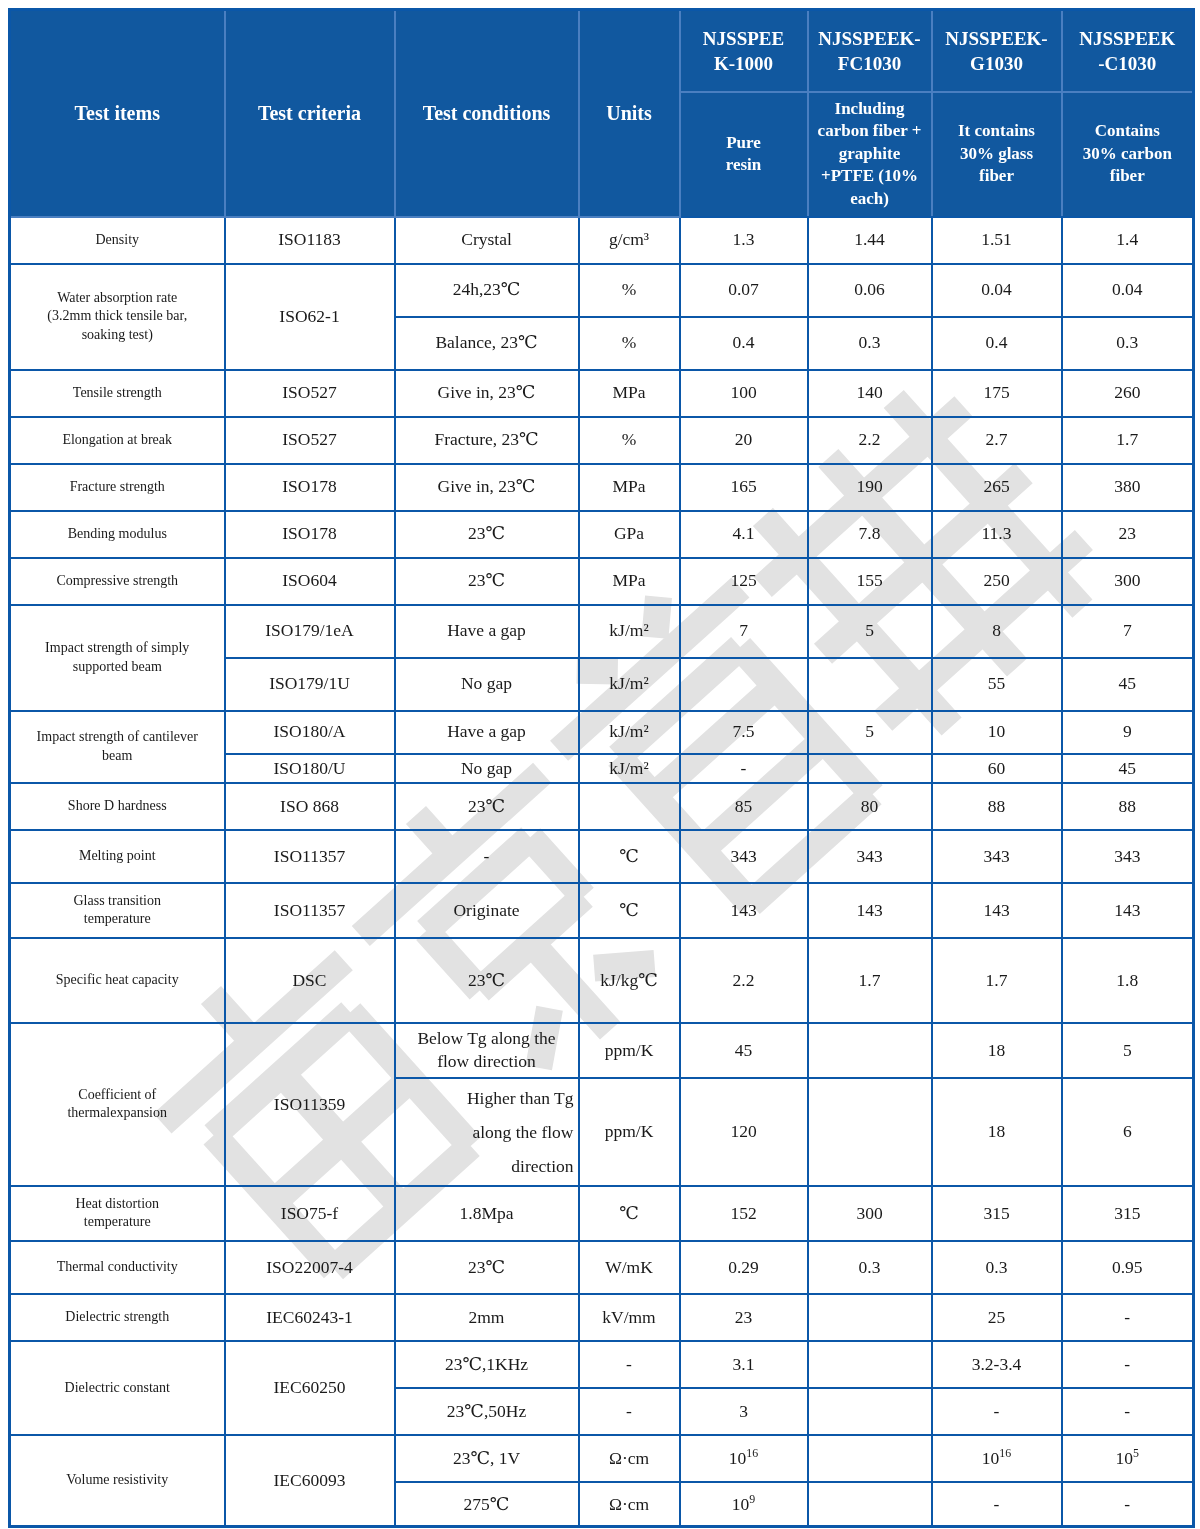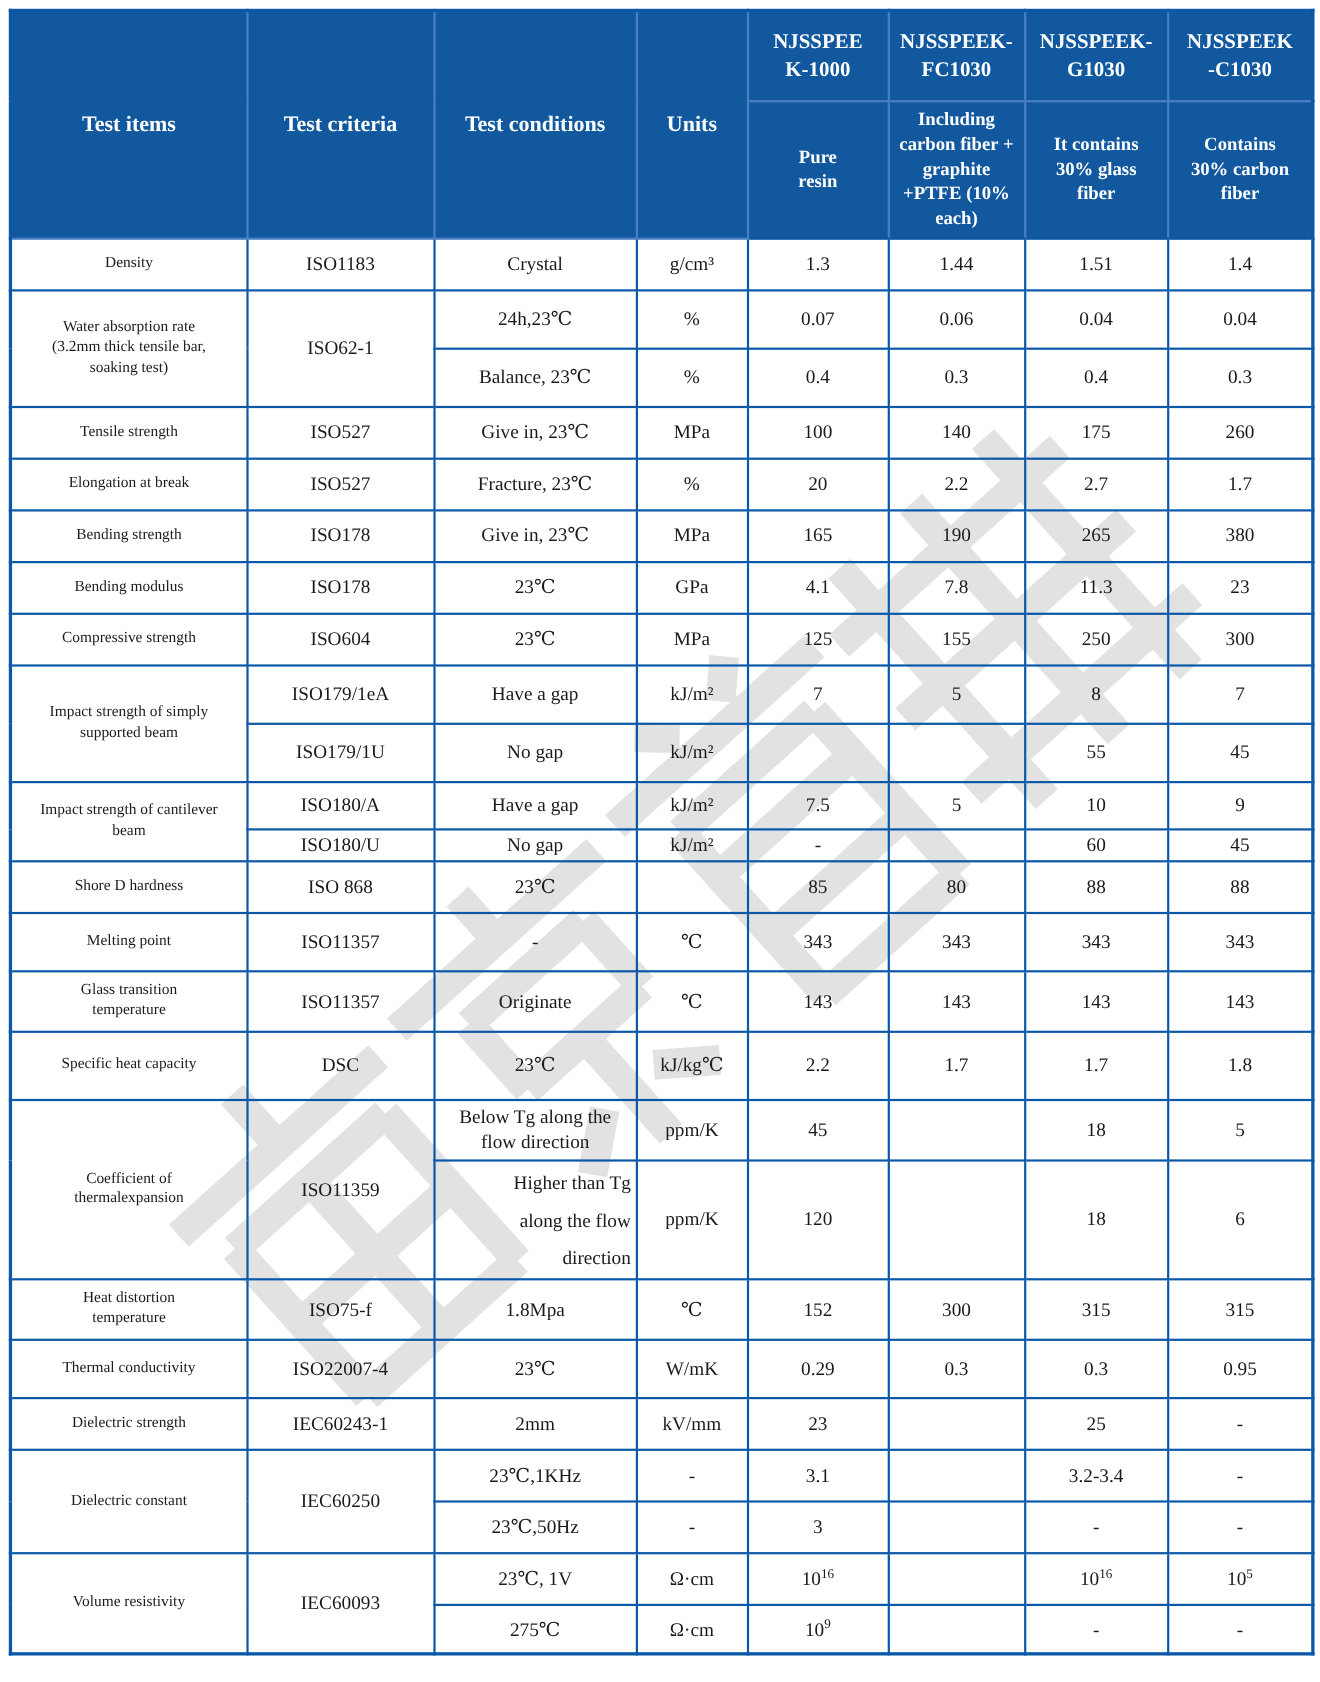--- a/index.html
+++ b/index.html
@@ -34,21 +34,21 @@
   thead .th-col{font-size:20px;}
   thead .th-name{font-size:19px;font-family:Liberation Serif, serif;}
   thead .th-desc{font-size:17px;border-bottom-color:var(--grid_blue);text-align:center;}
   thead tr.rname{height:82px;}
   thead tr.rdesc{height:125px;}
   td.c-item{font-size:14px;}
   td.airy{line-height:1.95;text-align:right;}
   sup{font-size:68%;vertical-align:super;line-height:0;}
   tr.r42{height:27px;} tr.r43{height:43px;} tr.r45{height:45px;}
   tr.r47{height:47px;} tr.r53{height:53px;} tr.r55{height:55px;}
-  tr.r85{height:62px;} tr.r90{height:90px;}
+  tr.r85{height:85px;} tr.r90{height:90px;}
 </style>
 </head>
 <body>
 
 <div class="watermark" aria-hidden="true">
   
   <svg width="1200" height="1529" viewBox="0 0 1200 1529" fill="none" stroke="#E2E2E2" stroke-width="27">
     <g transform="translate(310,1105) rotate(-42)">
       <path d="M0,-148 V-85 M-122,-85 H122 M-92,-42 H92 M-92,-42 V138 M92,-42 V138 M-92,138 H92 M-92,48 H92 M0,-42 V138"></path>
     </g>
@@ -151,21 +151,21 @@
       <td class="c-item">Elongation at break</td>
       <td>ISO527</td>
       <td>Fracture, 23℃</td>
       <td>%</td>
       <td>20</td>
       <td>2.2</td>
       <td>2.7</td>
       <td>1.7</td>
     </tr>
     <tr class="r47">
-      <td class="c-item">Bending strength</td>
+      <td class="c-item">Fracture strength</td>
       <td>ISO178</td>
       <td>Give in, 23℃</td>
       <td>MPa</td>
       <td>165</td>
       <td>190</td>
       <td>265</td>
       <td>380</td>
     </tr>
     <tr class="r47">
       <td class="c-item">Bending modulus</td>

